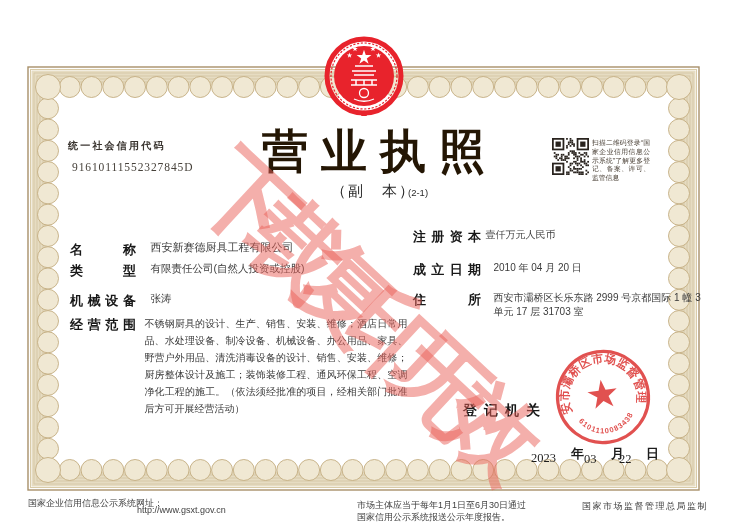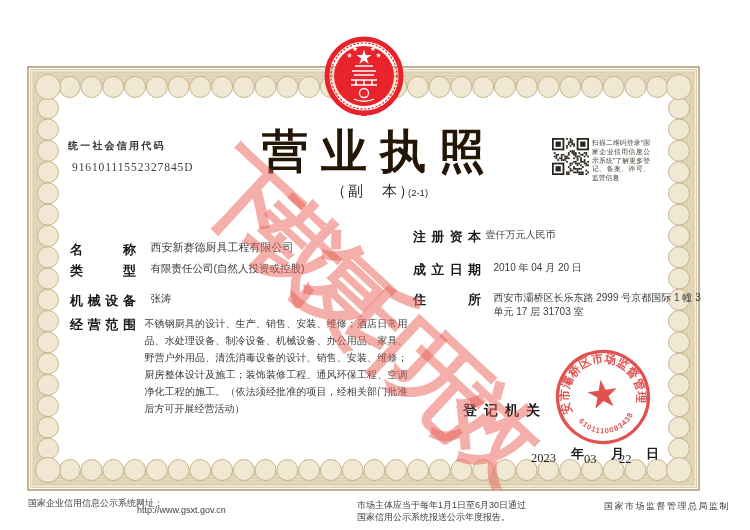--- a/index.html
+++ b/index.html
@@ -51,21 +51,21 @@
              color:rgba(233,95,88,0.50);z-index:6;font-family:"Liberation Sans","DejaVu Sans",sans-serif;}
 
   
   #seal{left:550px;top:346px;z-index:7;opacity:0.88;}
 
   
   .foot{font-size:9px;color:#3f3f3f;z-index:3;white-space:nowrap;}
   .foot-site-label{left:28px;top:497px;}
   .foot-site-url{left:137px;top:505px;}
   .foot-notice{left:357px;top:500px;line-height:11.5px;}
-  .foot-publisher{left:604px;top:500px;letter-spacing:1.5px;font-family:Liberation Serif, serif;}
+  .foot-publisher{left:582px;top:500px;letter-spacing:1.5px;font-family:Liberation Serif, serif;}
 </style>
 </head>
 <body>
 
 <div class="page">
 
   <svg id="border-svg" class="abs" width="673" height="425" viewBox="0 0 673 425">
     <rect x="1" y="1" width="671" height="423" fill="none" stroke="#a8906a" stroke-width="1.4"></rect>
     <rect x="3.5" y="3.5" width="666" height="418" fill="none" stroke="#d9cba8" stroke-width="1"></rect>
     <rect x="12" y="12" width="649" height="401" fill="none" stroke="#e6dcc2" stroke-width="15"></rect>

